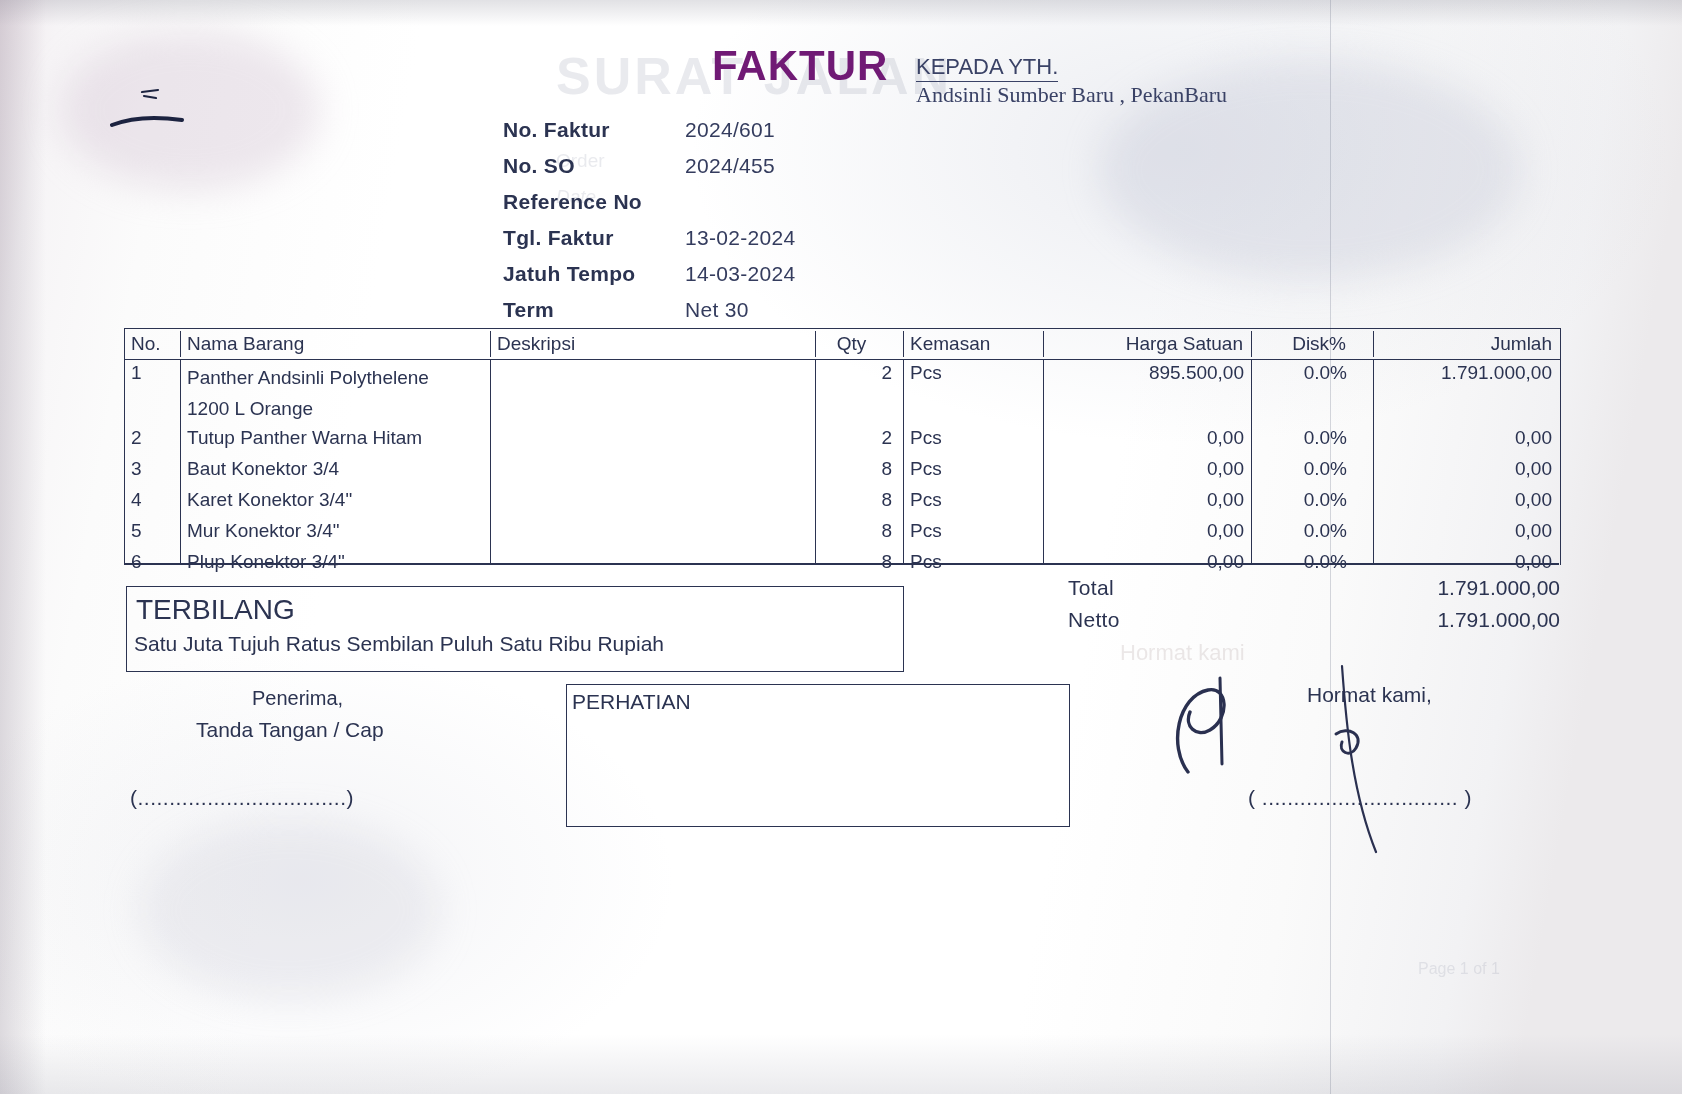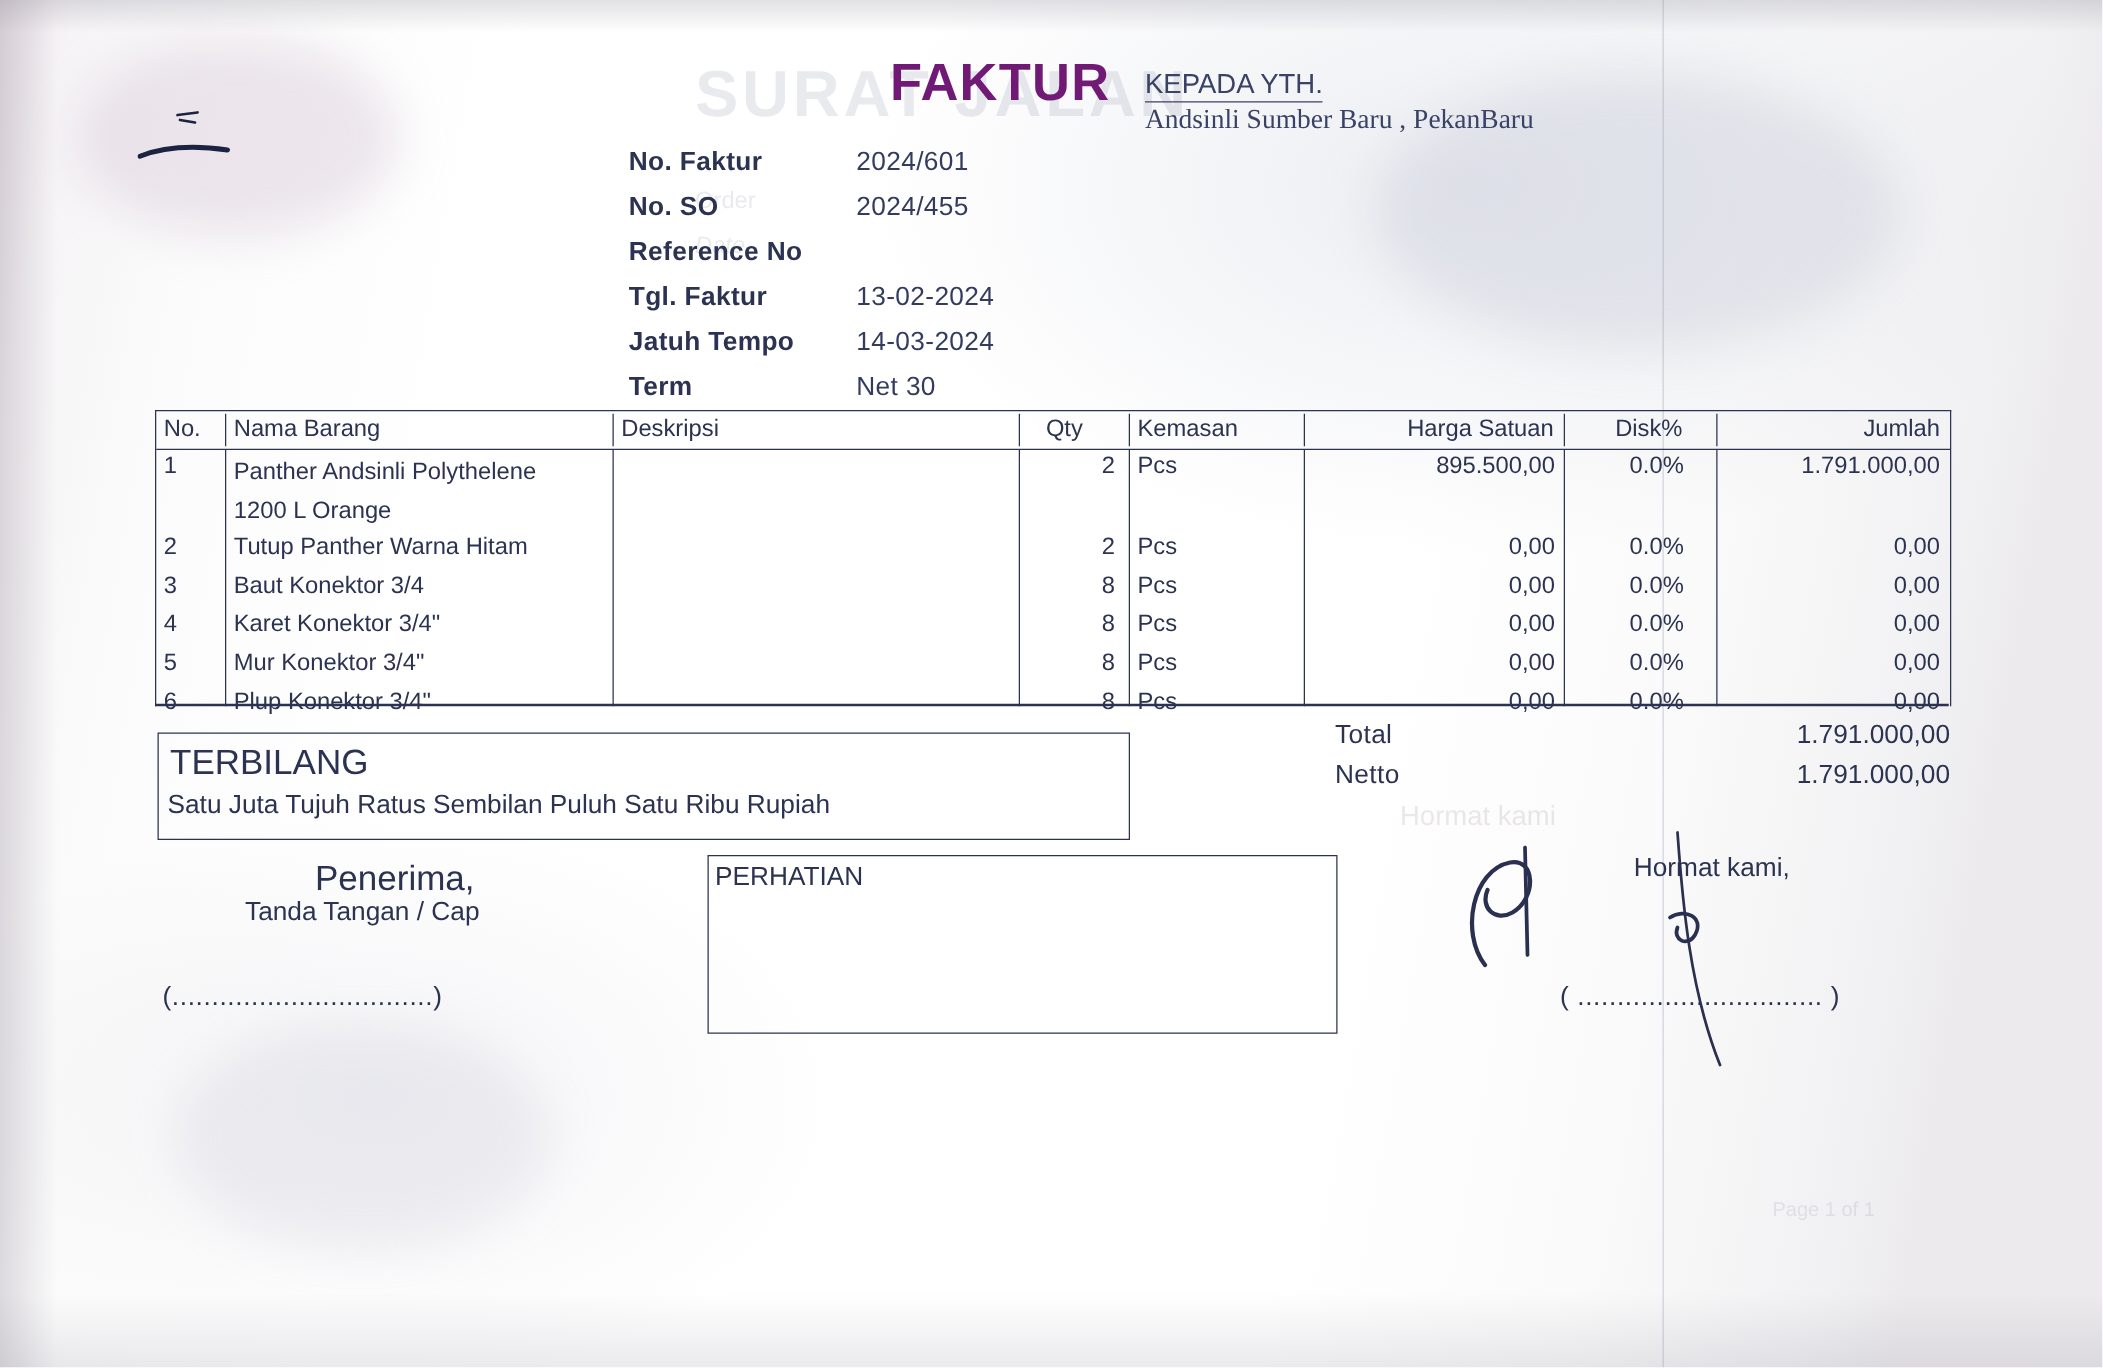--- a/index.html
+++ b/index.html
@@ -208,21 +208,21 @@
   }
   .terbilang-value {
     position: absolute;
     left: 134px; top: 632px;
     font-size: 21px; color: #2b3351;
   }
 
   
   .penerima-1 {
     position: absolute; left: 252px; top: 687px;
-    font-size: 28px; color: #2b3351;
+    font-size: 20px; color: #2b3351;
   }
   .penerima-2 {
     position: absolute; left: 196px; top: 718px;
     font-size: 21px; color: #2b3351;
   }
   .sign-left {
     position: absolute; left: 130px; top: 786px;
     font-size: 21px; color: #2b3351; letter-spacing: 0.5px;
   }
   .perhatian-box {

